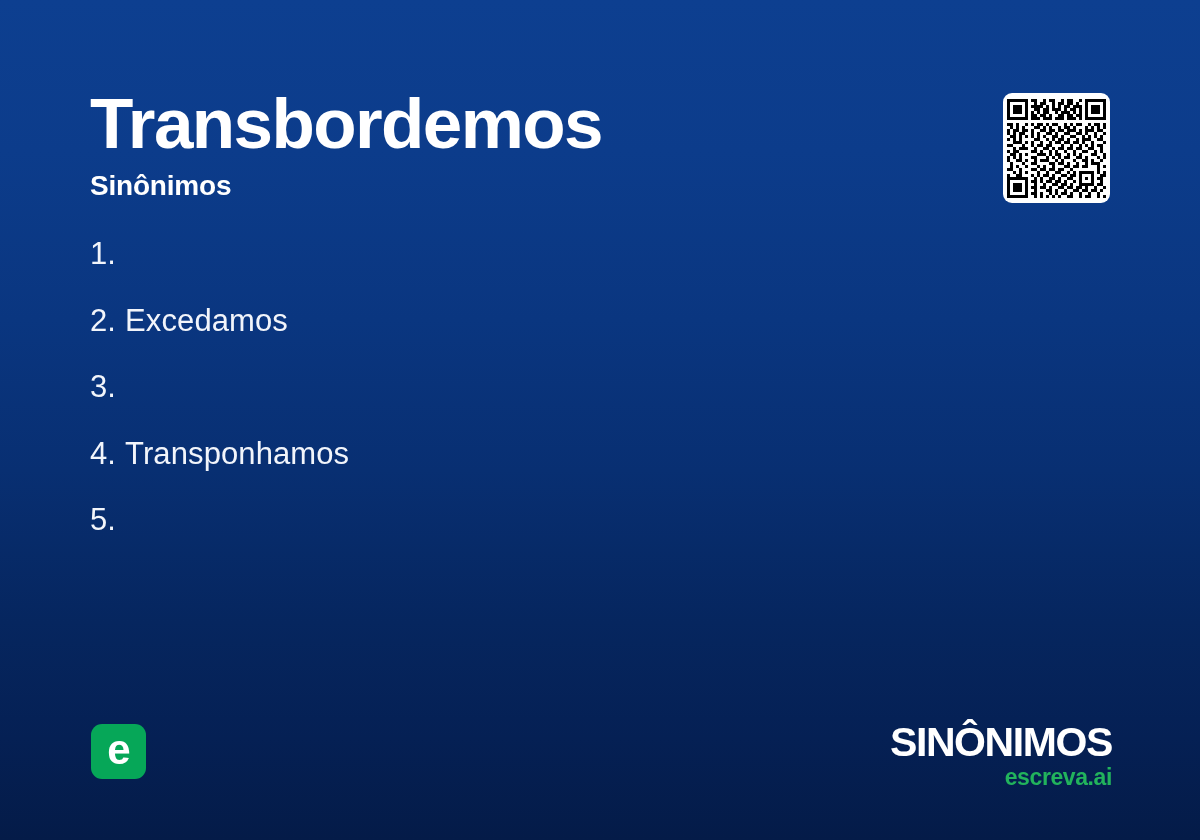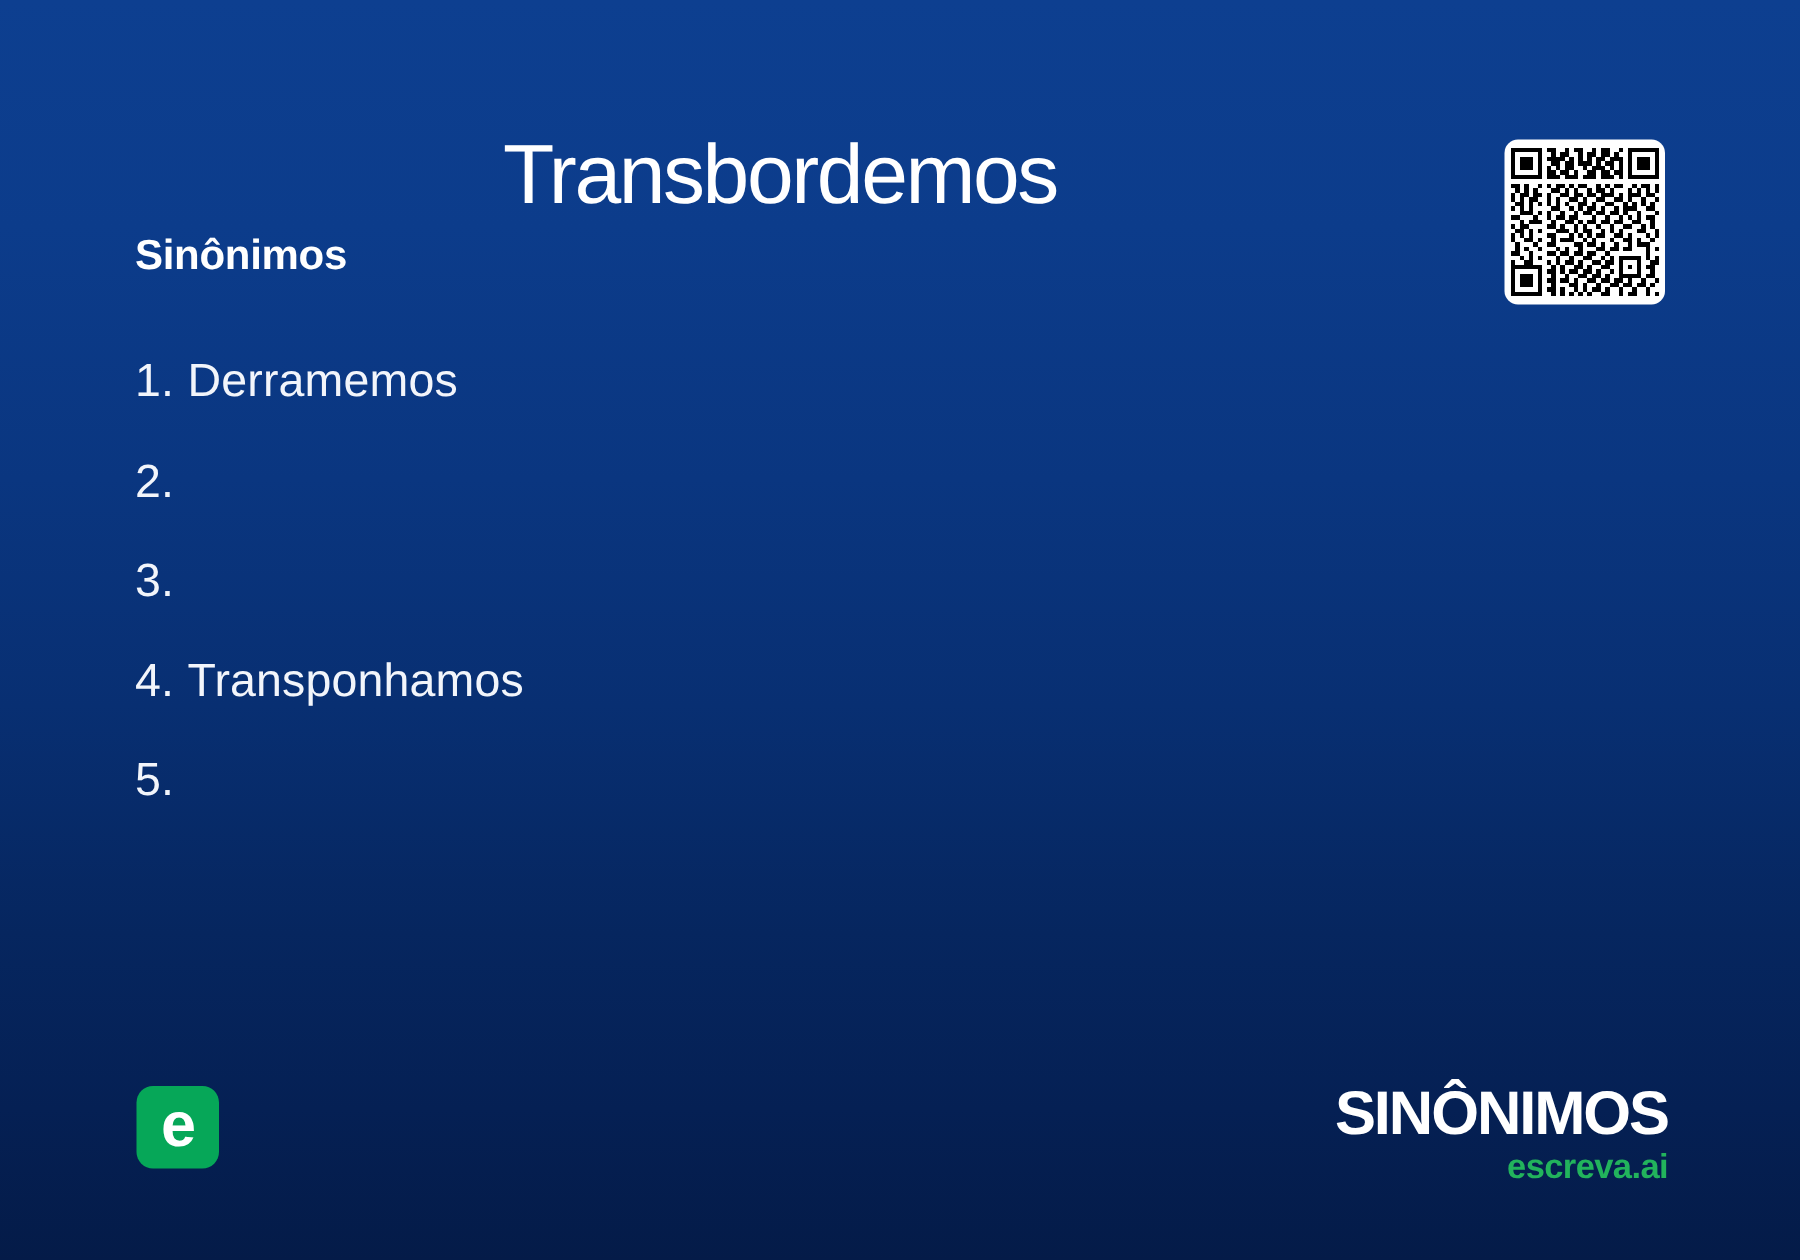--- a/index.html
+++ b/index.html
@@ -36,26 +36,25 @@
   .header {
     position: absolute;
     left: 90px;
     top: 86px;
     width: 860px;
   }
 
   .word-title {
     margin: 0;
     color: #ffffff;
-    font-size: 56px;
+    font-size: 71px;
     line-height: 1.06;
-    font-weight: 400;
+    font-weight: 700;
     letter-spacing: -1.6px;
     white-space: nowrap;
-    text-align: center;
   }
 
   .word-subtitle {
     margin: 10px 0 0 0;
     color: #ffffff;
     font-size: 28px;
     line-height: 1.1;
     font-weight: 600;
     letter-spacing: -0.2px;
   }
@@ -170,24 +169,24 @@
 <div class="card">
 
   <div class="header">
     <h1 class="word-title">Transbordemos</h1>
     <p class="word-subtitle">Sinônimos</p>
   </div>
 
   <ol class="syn-list">
     <li class="syn-item">
       <span class="syn-index">1.</span>
-      <span class="syn-text">Derramemos</span>
     </li>
     <li class="syn-item">
       <span class="syn-index">2.</span>
+      <span class="syn-text">Excedamos</span>
     </li>
     <li class="syn-item">
       <span class="syn-index">3.</span>
     </li>
     <li class="syn-item">
       <span class="syn-index">4.</span>
       <span class="syn-text">Transponhamos</span>
     </li>
     <li class="syn-item">
       <span class="syn-index">5.</span>

